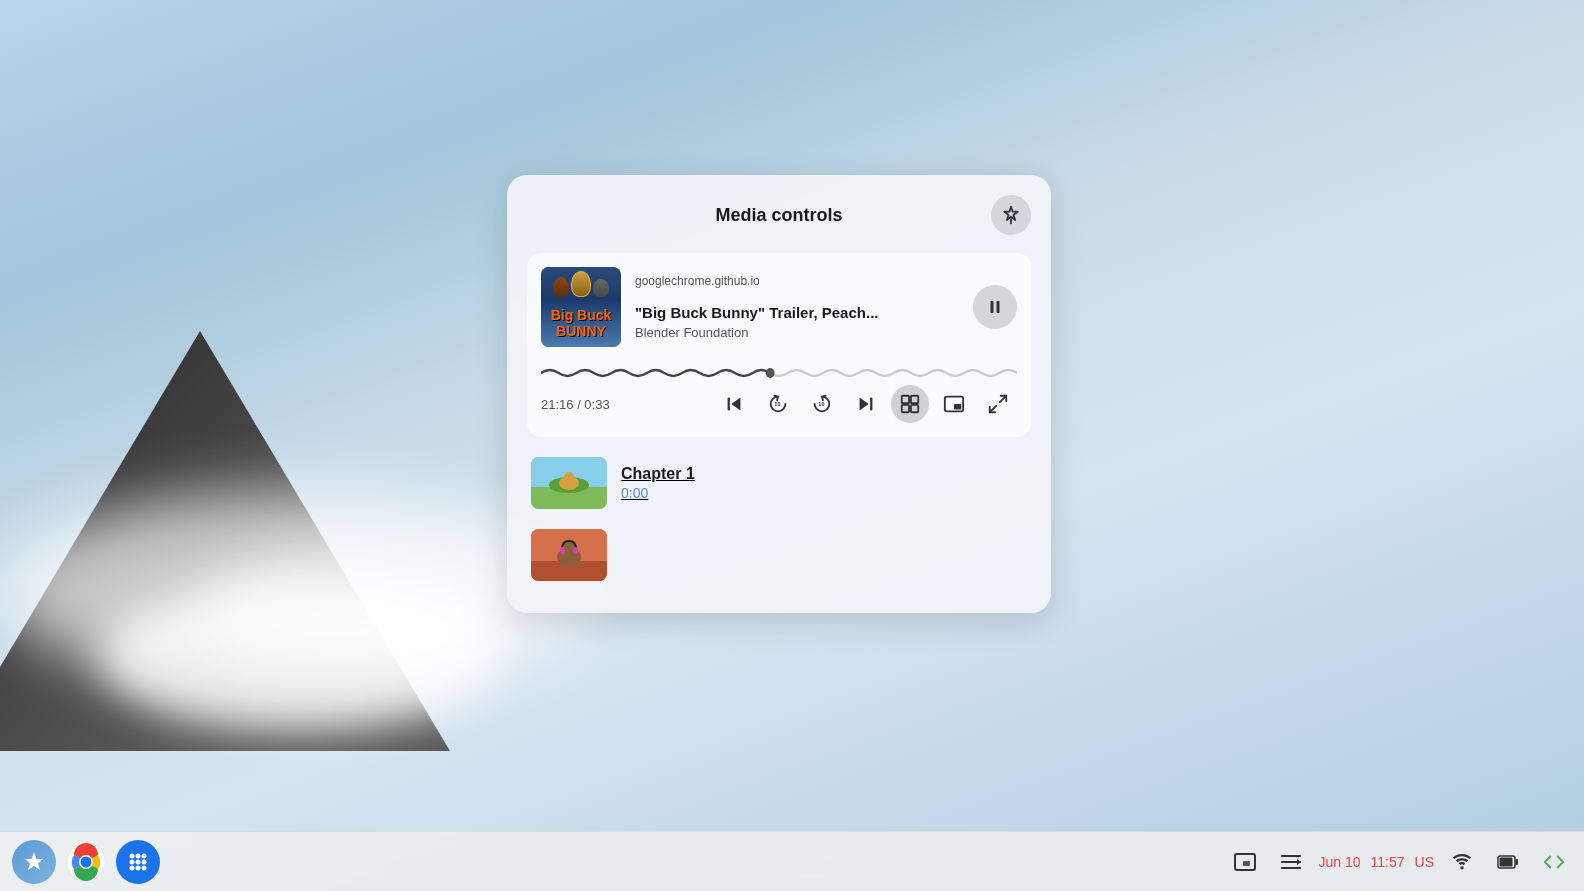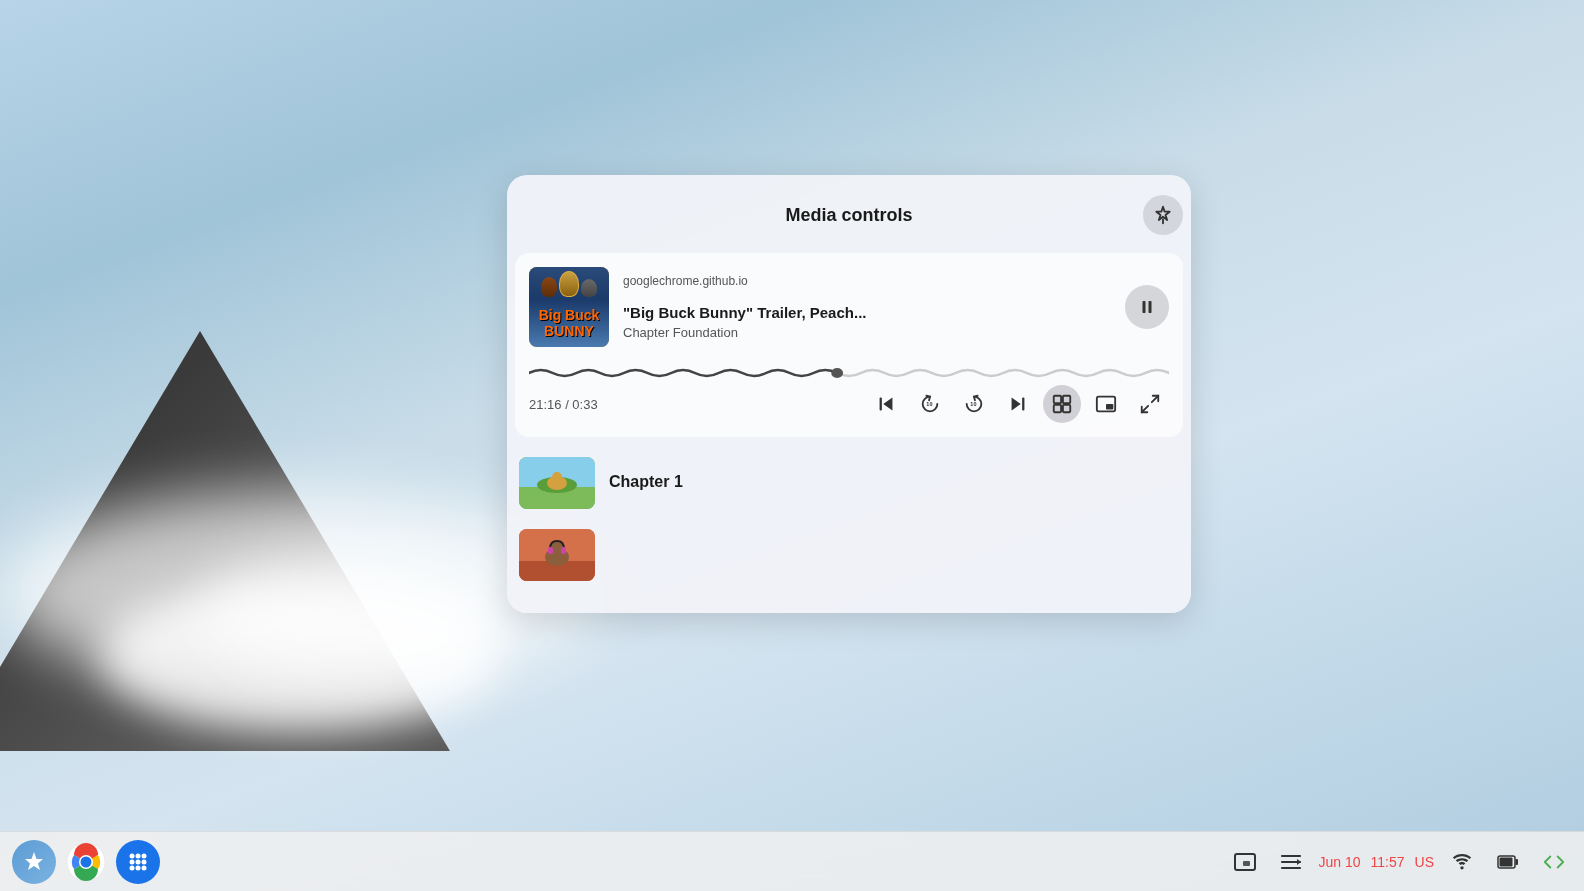--- a/index.html
+++ b/index.html
@@ -138,25 +138,25 @@
       font-size: 14px;
       color: #ef4444;
       font-weight: 500;
     }
 
     
     .media-panel {
       position: absolute;
       top: 175px;
       left: 507px;
-      width: 684px;
+      width: 544px;
       background: rgba(240, 242, 248, 0.96);
       border-radius: 20px;
       box-shadow: 0 8px 32px rgba(0,0,0,0.15);
-      padding: 20px 8px 24px;
+      padding: 20px 20px 24px;
     }
 
     .media-panel-header {
       display: flex;
       align-items: center;
       justify-content: space-between;
       margin-bottom: 18px;
     }
 
     .media-panel-title {
@@ -313,20 +313,21 @@
       gap: 4px;
     }
 
     .chapter-item {
       display: flex;
       align-items: center;
       gap: 14px;
       padding: 8px 4px;
       cursor: pointer;
       border-radius: 10px;
+      text-decoration: underline;
     }
 
     .chapter-thumb {
       width: 76px;
       height: 52px;
       border-radius: 8px;
       overflow: hidden;
       flex-shrink: 0;
     }
 
@@ -401,21 +402,21 @@
             <div style="width:20px;height:26px;background:linear-gradient(180deg,#c8a040,#8b6010);border-radius:50% 50% 40% 40%;border:1px solid #e0b040;"></div>
             <div style="width:16px;height:18px;background:linear-gradient(180deg,#696969,#444);border-radius:50% 50% 40% 40%;"></div>
           </div>
           <div class="bbb-title">Big Buck<br>BUNNY</div>
         </div>
       </div>
 
       <div class="track-info">
         <div class="track-source">googlechrome.github.io</div>
         <div class="track-title">"Big Buck Bunny" Trailer, Peach...</div>
-        <div class="track-artist">Chapter Foundation</div>
+        <div class="track-artist">Blender Foundation</div>
       </div>
 
       <div class="play-pause-btn">
         <svg width="18" height="18" viewBox="0 0 24 24" fill="#333">
           <rect x="6" y="4" width="4" height="16" rx="1"></rect>
           <rect x="14" y="4" width="4" height="16" rx="1"></rect>
         </svg>
       </div>
     </div>
 
@@ -504,20 +505,21 @@
             <rect y="30" width="76" height="22" fill="#7dba5a"></rect>
             <ellipse cx="38" cy="28" rx="20" ry="8" fill="#5a9e3a"></ellipse>
 
             <ellipse cx="38" cy="26" rx="10" ry="7" fill="#d4a040"></ellipse>
             <circle cx="38" cy="20" r="5" fill="#d4a040"></circle>
           </svg>
         </div>
       </div>
       <div class="chapter-info">
         <div class="chapter-name">Chapter 1</div>
+        <div class="chapter-time">0:00</div>
       </div>
     </div>
 
     <div class="chapter-item">
       <div class="chapter-thumb">
         <div class="chapter-thumb-2">
           
           <svg width="76" height="52" viewBox="0 0 76 52">
             <rect width="76" height="52" fill="#d4704a"></rect>
             <rect y="32" width="76" height="20" fill="#b05030"></rect>

